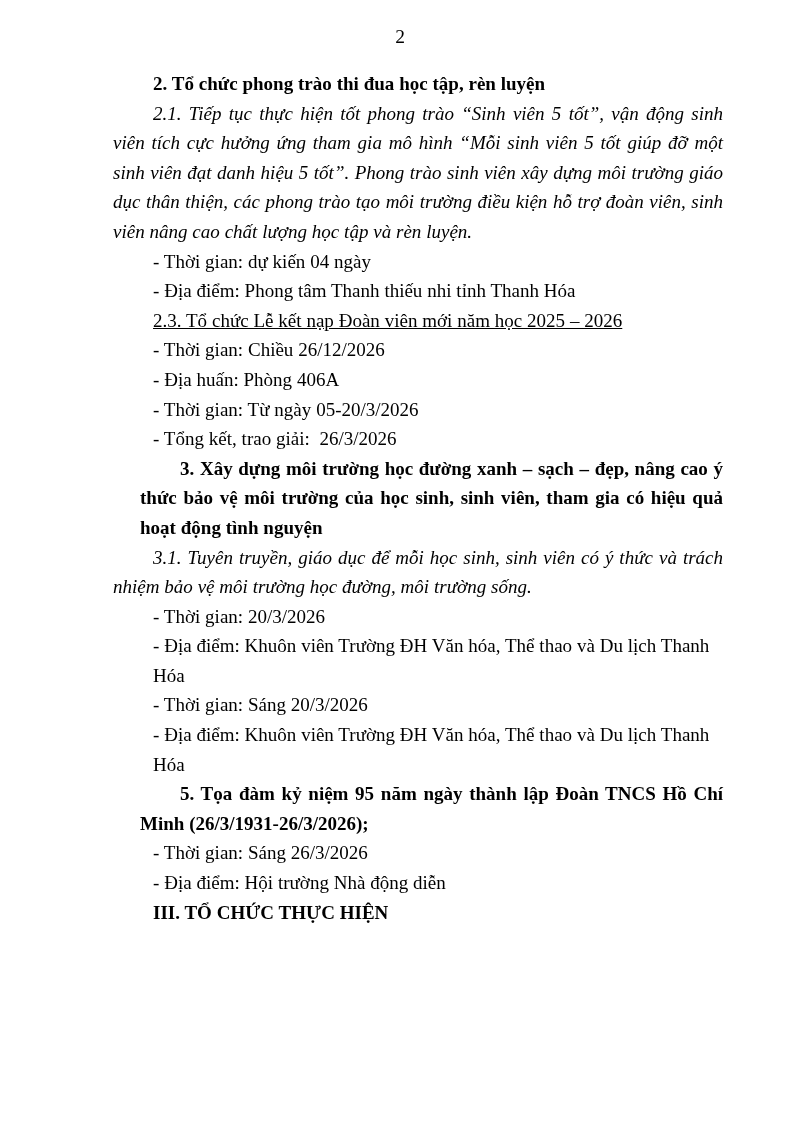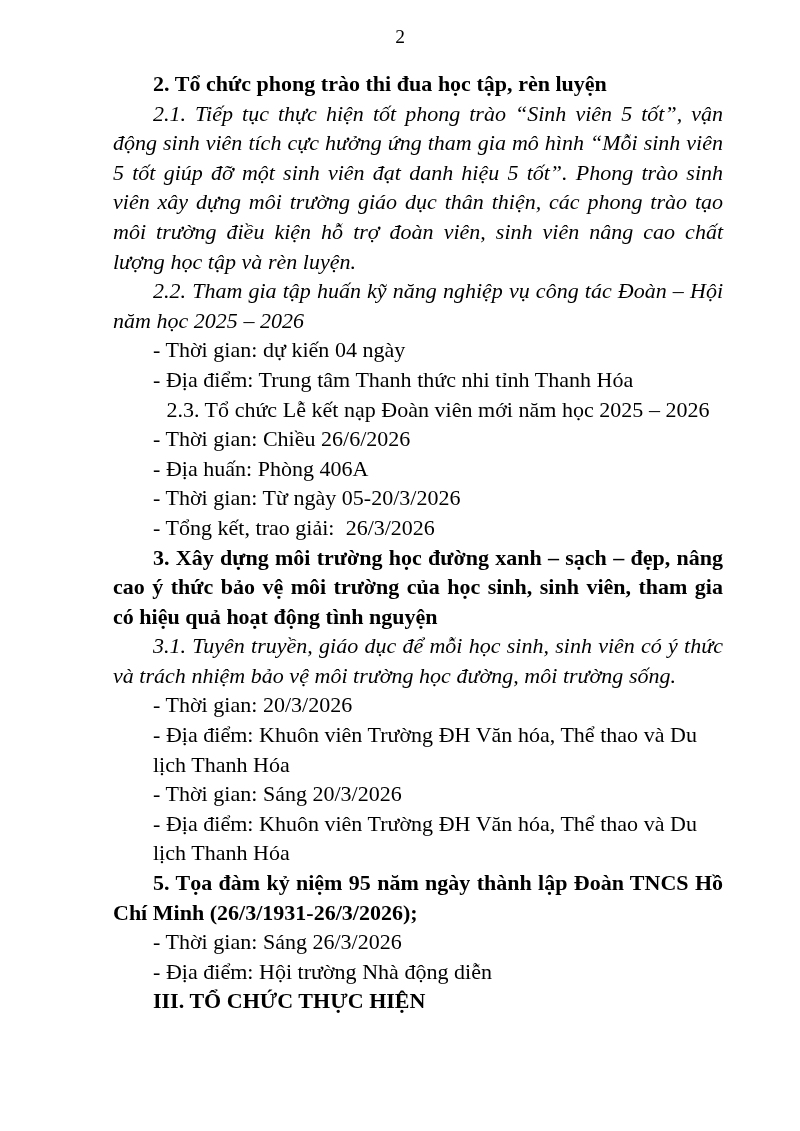--- a/index.html
+++ b/index.html
@@ -31,85 +31,86 @@
     font-size: 19.5px;
     line-height: 1;
   }
   .body-area {
     position: absolute;
     left: 113px;
     top: 69px;
     width: 610px;
   }
   .line-block {
-    font-size: 22px;
+    font-size: 19px;
     line-height: 29.6px;
     text-align: justify;
     text-justify: inter-word;
     margin: 0;
     hyphens: none;
     word-spacing: 0.1px;
   }
   
   .para {
     text-indent: 40px;
     font-style: italic;
   }
   
   .heading {
     font-weight: bold;
     text-indent: 40px;
     text-align: justify;
+    margin-left: 27px;
   }
   
   .heading-short {
     font-weight: bold;
     text-indent: 40px;
     text-align: left;
   }
   
   .detail {
     text-indent: 0;
     padding-left: 40px;
     text-align: left;
     white-space: pre-wrap;
   }
   
   .sub-line {
     text-indent: 40px;
-    text-align: center;
+    text-align: left;
+    text-decoration: underline;
   }
   .caps {
     font-weight: bold;
     text-indent: 40px;
     text-align: left;
   }
 </style>
 </head>
 <body>
 
 <div class="page">
 
   <div class="page-number">2</div>
 
   <div class="body-area">
 
     <p class="line-block heading-short">2. Tổ chức phong trào thi đua học tập, rèn luyện</p>
 
     <p class="line-block para">2.1. Tiếp tục thực hiện tốt phong trào “Sinh viên 5 tốt”, vận động sinh viên tích cực hưởng ứng tham gia mô hình “Mỗi sinh viên 5 tốt giúp đỡ một sinh viên đạt danh hiệu 5 tốt”. Phong trào sinh viên xây dựng môi trường giáo dục thân thiện, các phong trào tạo môi trường điều kiện hỗ trợ đoàn viên, sinh viên nâng cao chất lượng học tập và rèn luyện.</p>
 
-    <p class="line-block para">2.2. Tham gia tập huấn kỹ năng nghiệp vụ công tác Đoàn – Hội năm học 2025 – 2026</p>
 
     <p class="line-block detail">- Thời gian: dự kiến 04 ngày</p>
 
-    <p class="line-block detail">- Địa điểm: Trung tâm Thanh thức nhi tỉnh Thanh Hóa</p>
+    <p class="line-block detail">- Địa điểm: Phong tâm Thanh thiếu nhi tỉnh Thanh Hóa</p>
 
     <p class="line-block sub-line">2.3. Tổ chức Lễ kết nạp Đoàn viên mới năm học 2025 – 2026</p>
 
-    <p class="line-block detail">- Thời gian: Chiều 26/6/2026</p>
+    <p class="line-block detail">- Thời gian: Chiều 26/12/2026</p>
 
     <p class="line-block detail">- Địa huấn: Phòng 406A</p>
 
 
     <p class="line-block detail">- Thời gian: Từ ngày 05-20/3/2026</p>
 
     <p class="line-block detail">- Tổng kết, trao giải:  26/3/2026</p>
 
     <p class="line-block heading">3. Xây dựng môi trường học đường xanh – sạch – đẹp, nâng cao ý thức bảo vệ môi trường của học sinh, sinh viên, tham gia có hiệu quả hoạt động tình nguyện</p>
 

